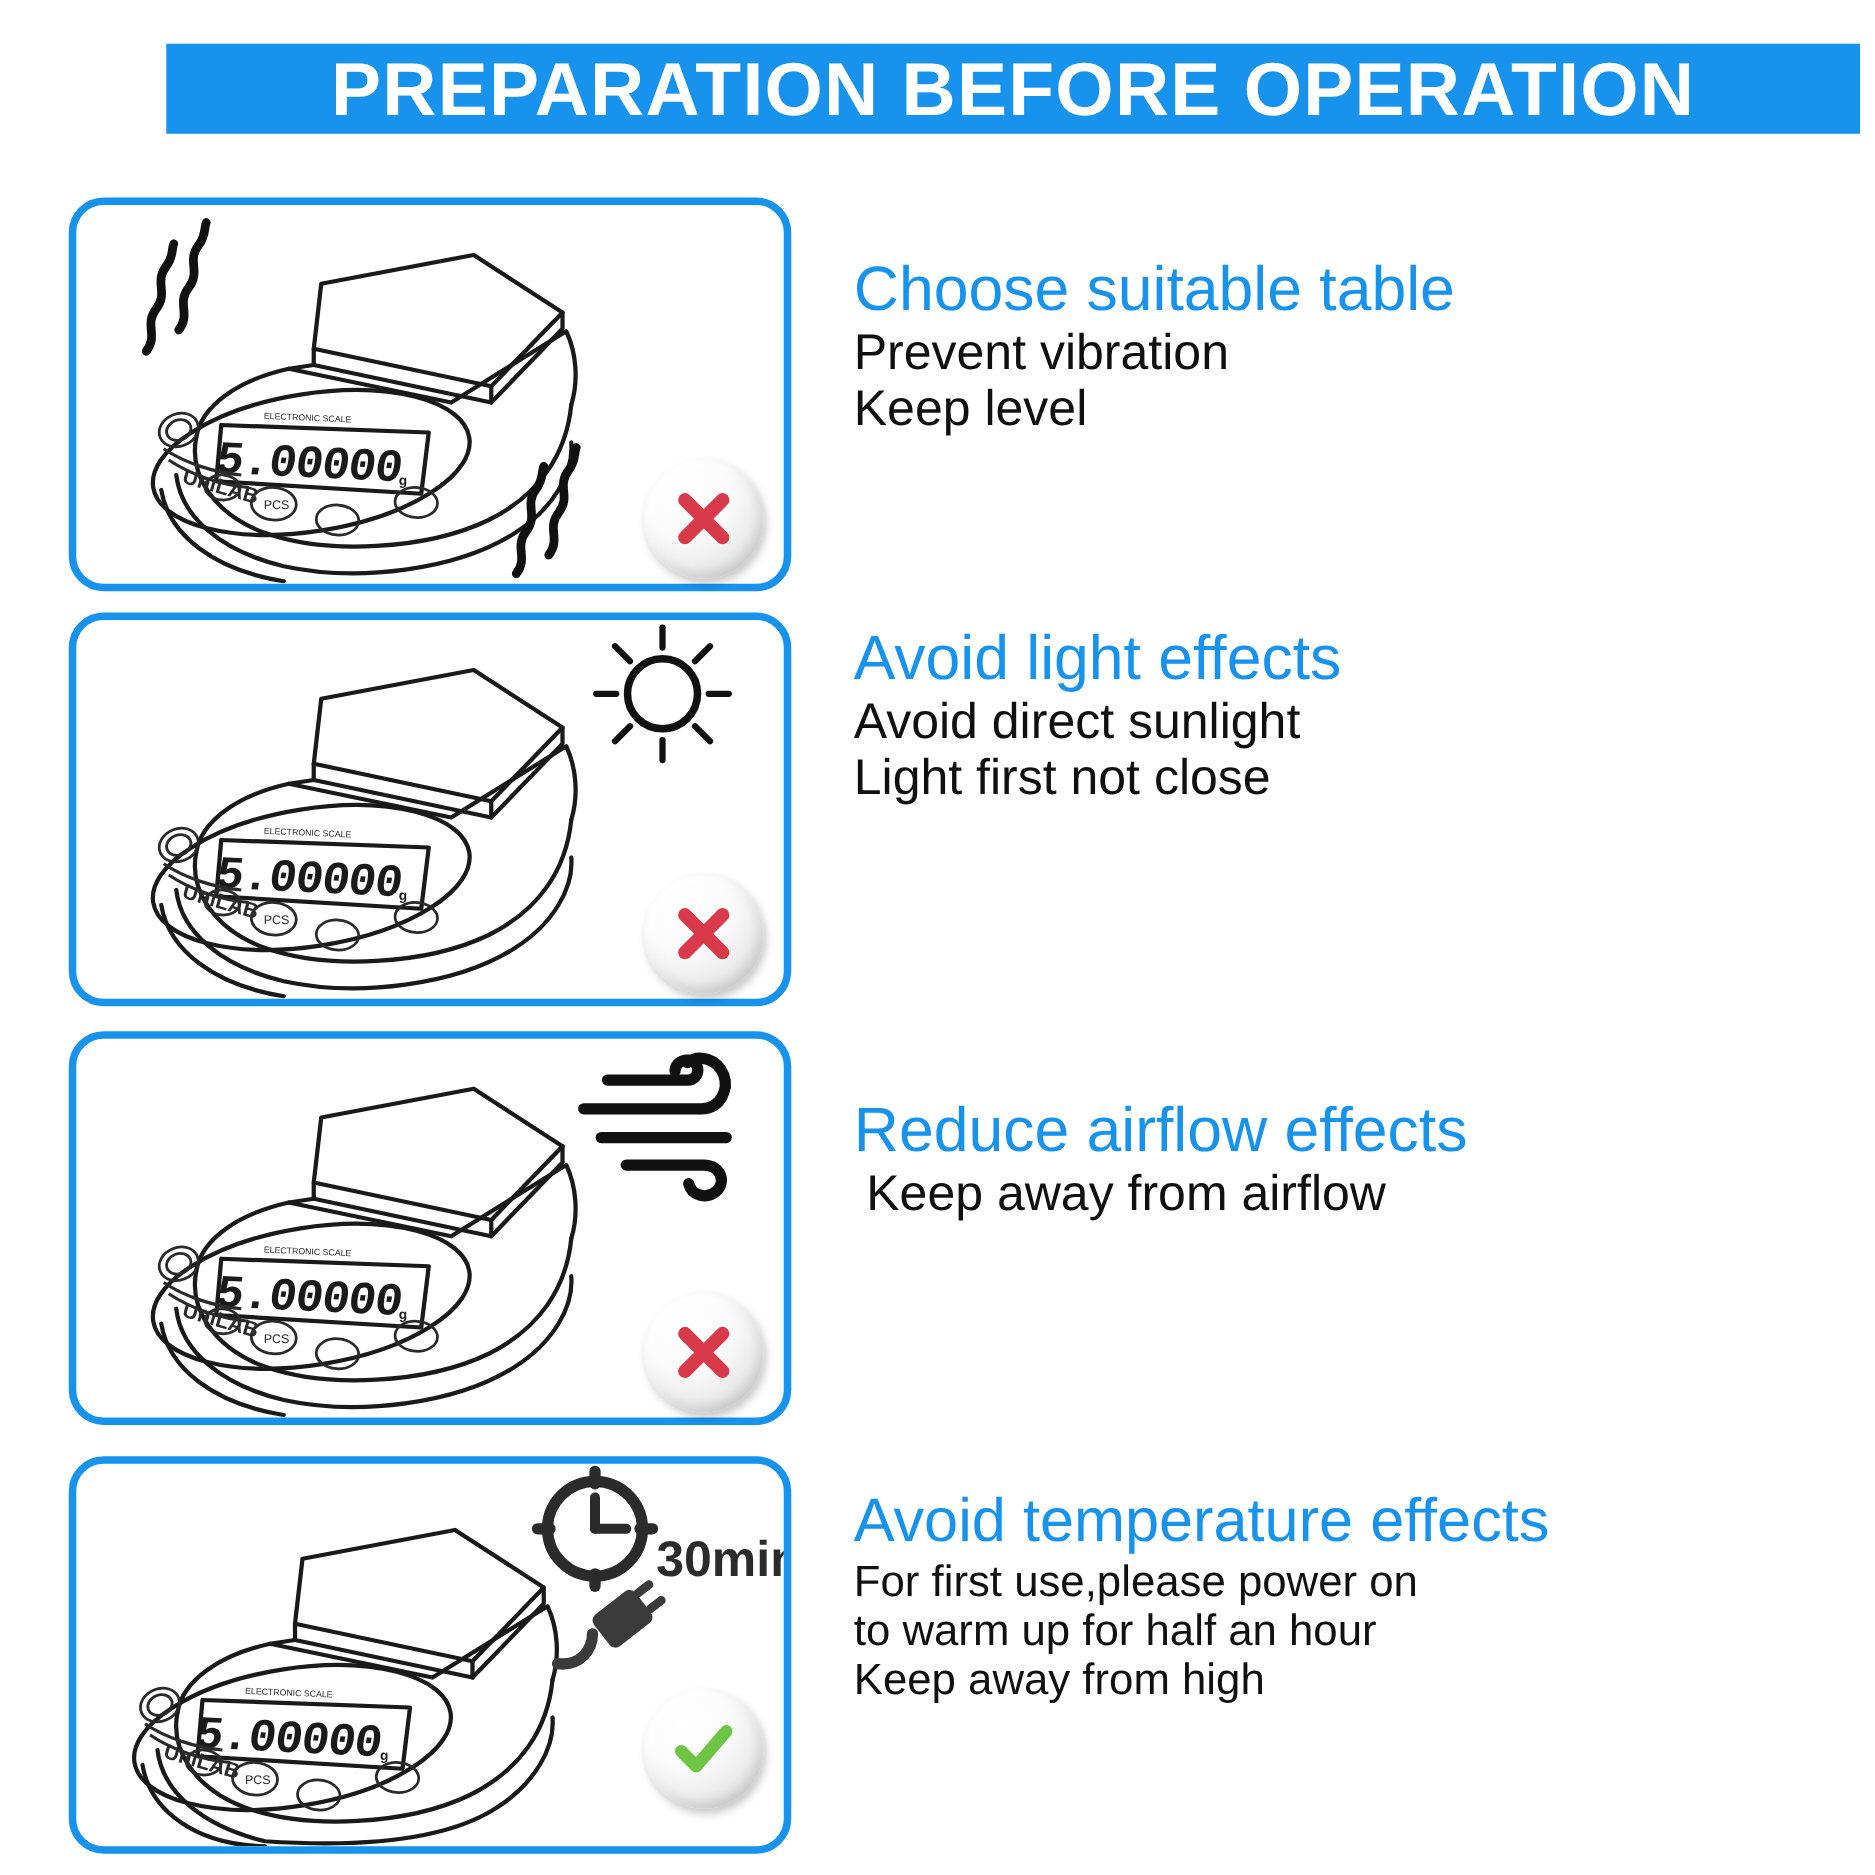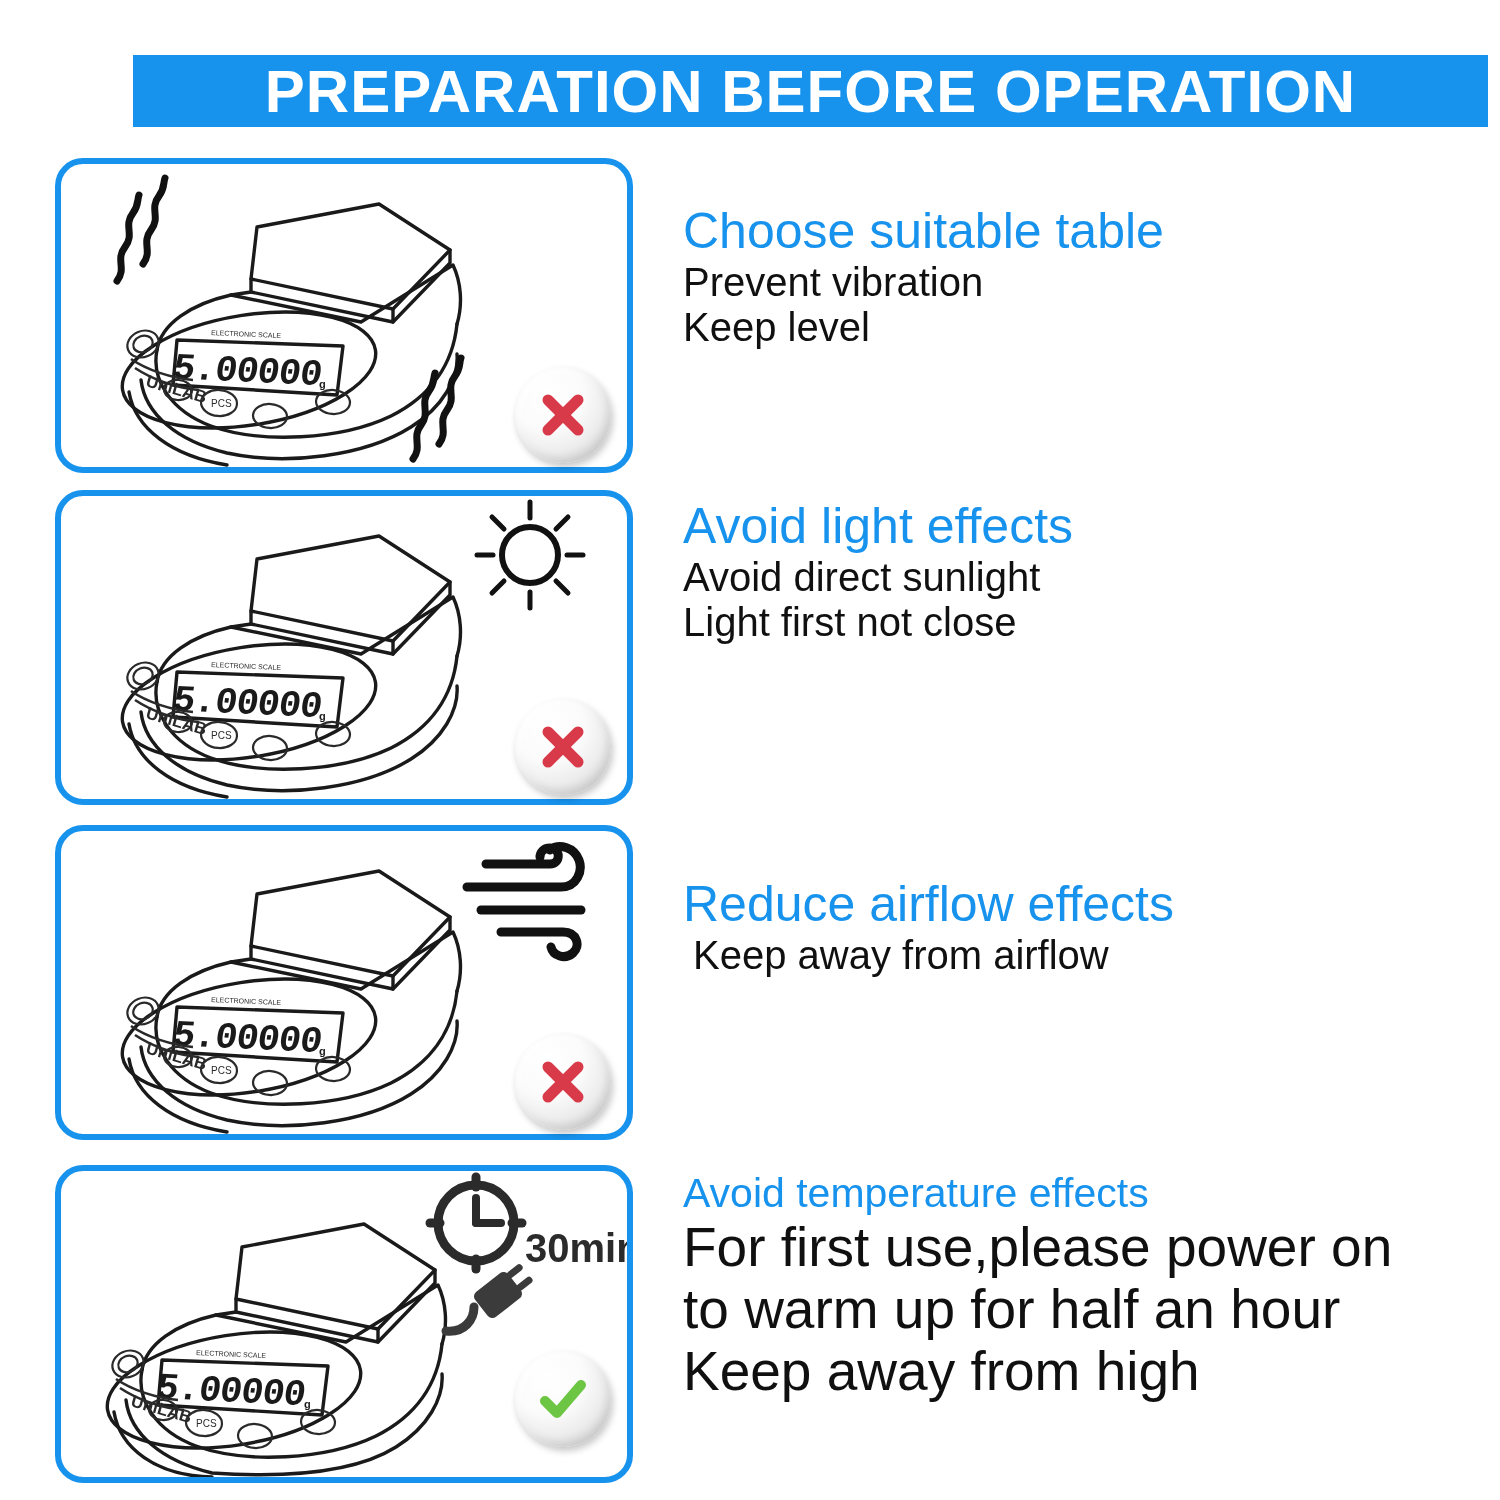--- a/index.html
+++ b/index.html
@@ -7,21 +7,21 @@
     width:1500px;height:1500px;
     background:#ffffff;
     font-family:"Liberation Sans", sans-serif;
     overflow:hidden;
     position:relative;
   }
   
   #header-banner{
     position:absolute;left:133px;top:35px;width:1355px;height:72px;
     background:#1793ee;
-    display:flex;align-items:center;justify-content:center;margin-top:20px;
+    display:flex;align-items:center;justify-content:center;
   }
   #header-title{
     color:#ffffff;
     font-size:60px;
     font-weight:bold;
     letter-spacing:1px;
     transform:scaleX(1.0);
     white-space:nowrap;
     font-family:"Liberation Sans Narrow","Liberation Sans",sans-serif;
   }
@@ -58,22 +58,22 @@
     margin:0 0 2px 0;
   }
   .bodyline{
     color:#101010;
     font-size:40px;
     line-height:1.12;
     font-family:"Liberation Sans Narrow","Liberation Sans",sans-serif;
     white-space:nowrap;
     margin:0;
   }
-  #text-4 .heading{font-size:41px;}
-  #text-4 .bodyline{font-size:55px;line-height:1.12;}
+  #text-4 .heading{font-size:49px;margin-top:20px;}
+  #text-4 .bodyline{font-size:35px;line-height:1.12;}
   #text-3 .bodyline{padding-left:10px;}
 
   
   .badge{
     position:absolute;width:96px;height:96px;border-radius:50%;
     background:
       radial-gradient(circle at 34% 28%, #ffffff 0%, #fbfbfb 38%, #ededed 62%, #d4d4d4 88%, #bfbfbf 100%);
     box-shadow:2px 4px 7px rgba(0,0,0,0.22), inset -3px -4px 9px rgba(0,0,0,0.10), inset 3px 4px 8px rgba(255,255,255,0.95);
     display:flex;align-items:center;justify-content:center;
   }

